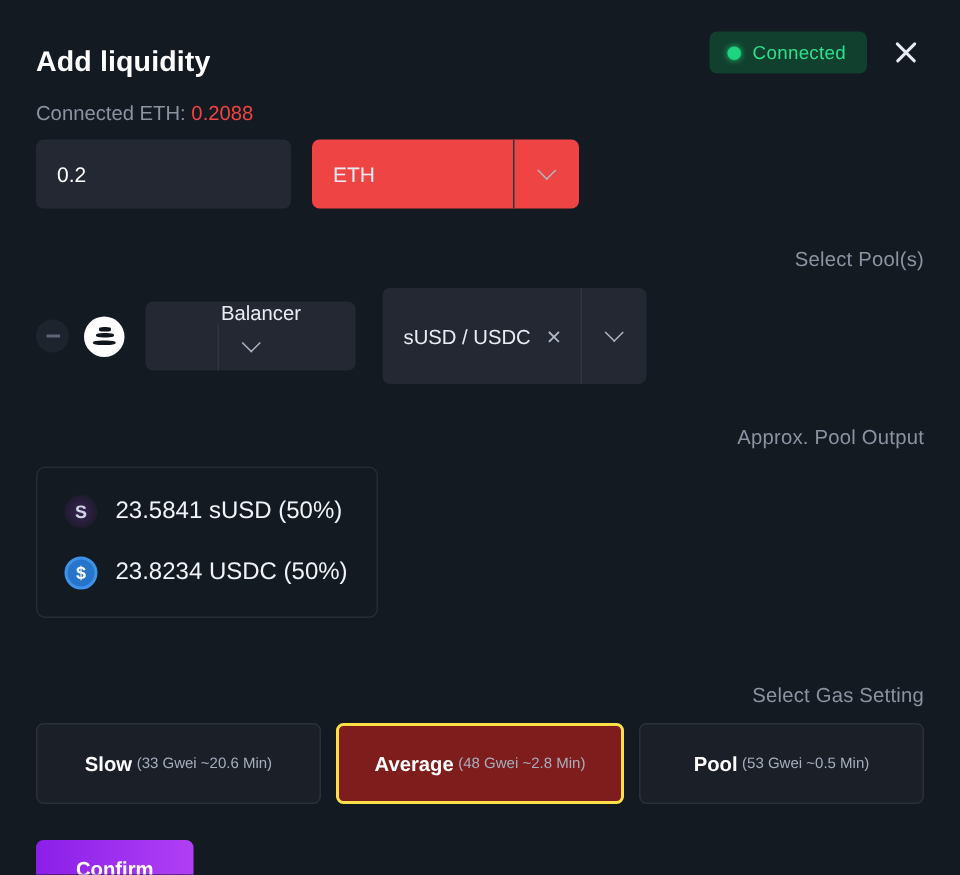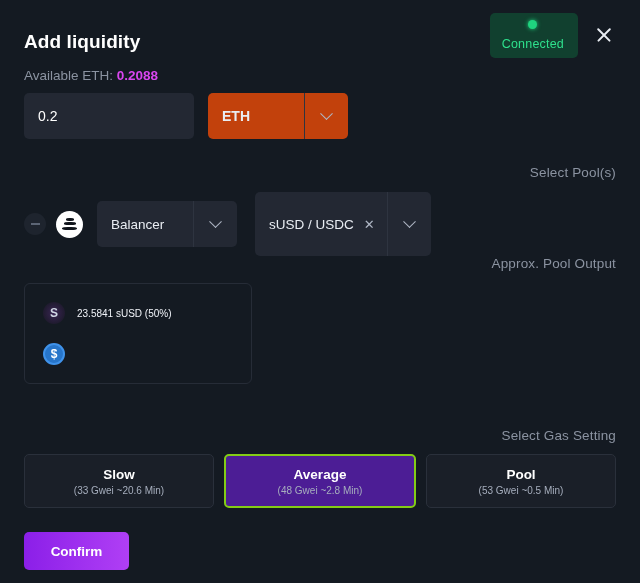--- a/index.html
+++ b/index.html
@@ -41,21 +41,20 @@
     gap: 14px;
   }
   .connected-badge {
     display: flex;
     align-items: center;
     gap: 8px;
     background: #11402f;
     border-radius: 5px;
     padding: 7px 14px 7px 12px;
     cursor: pointer;
-    flex-direction: column;
   }
   .connected-dot {
     width: 9px;
     height: 9px;
     border-radius: 50%;
     background: #1fd47f;
     box-shadow: 0 0 4px #1fd47f;
     flex: none;
   }
   .connected-label {
@@ -89,22 +88,22 @@
     color: #8b93a1;
     letter-spacing: 0.15px;
     text-align: right;
   }
   .avail-row {
     margin-top: 12px;
     font-size: 13.5px;
     color: #8b93a1;
   }
   .avail-row .avail-value {
-    color: #d946ef;
-    font-weight: bold;
+    color: #ef4444;
+    font-weight: normal;
   }
 
   
   .amount-row {
     display: flex;
     gap: 14px;
     margin-top: 10px;
   }
   .amount-input-wrap {
     width: 170px;
@@ -125,28 +124,27 @@
     font-family: "Liberation Sans", sans-serif;
   }
   .max-btn {
     font-size: 10.5px;
     font-weight: bold;
     color: #dfe4ec;
     letter-spacing: 0.7px;
     cursor: pointer;
   }
   .token-select {
-    width: 140px;
+    width: 178px;
     height: 46px;
-    background: #c2410c;
-    border-radius: 5px;
-    display: flex;
-    align-items: center;
-    cursor: pointer;
-    font-weight: bold;
+    background: #ef4444;
+    border-radius: 5px;
+    display: flex;
+    align-items: center;
+    cursor: pointer;
   }
   .token-select .tk-label {
     flex: 1;
     padding-left: 14px;
     font-size: 14px;
     color: #e9edf3;
   }
   .chev-cell {
     width: 44px;
     height: 100%;
@@ -212,20 +210,21 @@
 
   .pool-provider {
     width: 140px;
     height: 46px;
     background: #232833;
     border-radius: 5px;
     display: flex;
     align-items: center;
     cursor: pointer;
     margin-left: 4px;
+    flex-direction: column;
   }
   .pool-provider .pp-label {
     flex: 1;
     padding-left: 14px;
     font-size: 13.5px;
     color: #e9edf3;
   }
   .pool-pair {
     height: 64px;
     background: #232833;
@@ -242,38 +241,38 @@
     white-space: nowrap;
   }
   .pair-x {
     padding: 0 12px 0 10px;
     font-size: 13px;
     color: #aeb6c4;
     cursor: pointer;
   }
 
   
-  .output-section { }
+  .output-section { margin-top: 28px; }
   .output-box {
     margin-top: 12px;
     width: 228px;
     border: 1px solid #262c37;
     border-radius: 6px;
     padding: 18px 0 18px 18px;
     display: flex;
     flex-direction: column;
     gap: 19px;
   }
   .output-item {
     display: flex;
     align-items: center;
     gap: 12px;
   }
   .output-text {
-    font-size: 10px;
+    font-size: 16px;
     color: #f0f3f8;
     white-space: nowrap;
   }
   .icon-susd {
     width: 22px; height: 22px;
     border-radius: 50%;
     background: radial-gradient(circle at 50% 50%, #3a2554 0%, #1d1a2c 75%);
     display: flex; align-items: center; justify-content: center;
     flex: none;
     font-size: 12px; font-weight: bold; color: #cfd6e4;
@@ -296,29 +295,29 @@
     gap: 10px;
     margin-top: 11px;
   }
   .gas-btn {
     flex: 1;
     height: 54px;
     border: 1px solid #2a303b;
     border-radius: 5px;
     background: #1a1f28;
     display: flex;
-    flex-direction: column;
+    flex-direction: row;
     align-items: center;
     justify-content: center;
     gap: 3px;
     cursor: pointer;
   }
   .gas-btn.selected {
-    border: 2px solid #84cc16;
-    background: #4c1d95;
+    border: 2px solid #fde047;
+    background: #7f1d1d;
   }
   .gas-name {
     font-size: 13.5px;
     font-weight: bold;
     color: #ffffff;
   }
   .gas-sub {
     font-size: 10px;
     color: #a6aebd;
   }
@@ -350,21 +349,21 @@
       <div class="connected-badge">
         <span class="connected-dot"></span>
         <span class="connected-label">Connected</span>
       </div>
       <div class="close-btn"></div>
     </div>
   </div>
 
   
   <div class="avail-row">
-    <span>Available ETH:</span>
+    <span>Connected ETH:</span>
     <span class="avail-value">0.2088</span>
   </div>
 
   
   <div class="amount-row">
     <div class="amount-input-wrap">
       <input class="amount-input" type="text" value="0.2" style="">
       <span class="max-btn">MAX</span>
     </div>
     <div class="token-select">
@@ -406,20 +405,21 @@
   
   <div class="output-section">
     <div class="section-label">Approx. Pool Output</div>
     <div class="output-box">
       <div class="output-item">
         <span class="icon-susd">S</span>
         <span class="output-text">23.5841 sUSD (50%)</span>
       </div>
       <div class="output-item">
         <span class="icon-usdc">$</span>
+        <span class="output-text">23.8234 USDC (50%)</span>
       </div>
     </div>
   </div>
 
   
   <div class="gas-section">
     <div class="section-label">Select Gas Setting</div>
     <div class="gas-row">
       <div class="gas-btn">
         <span class="gas-name">Slow</span>

